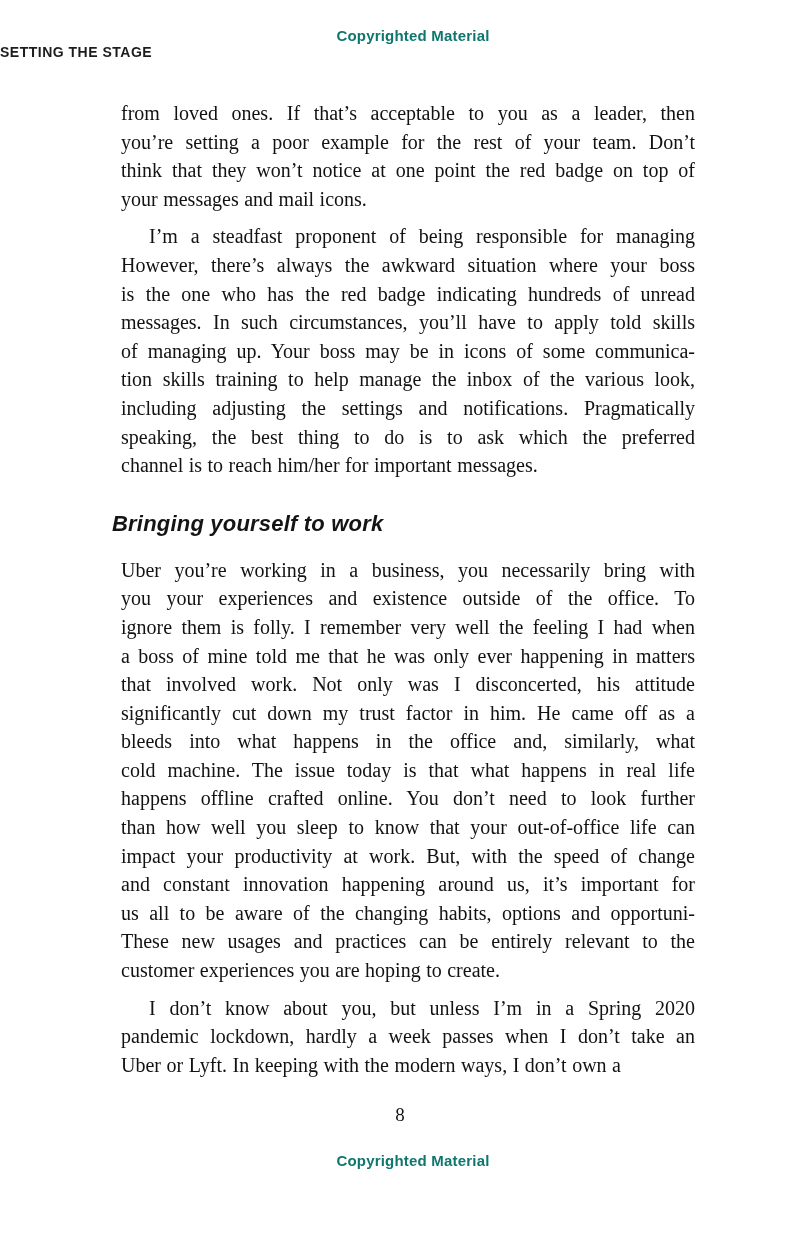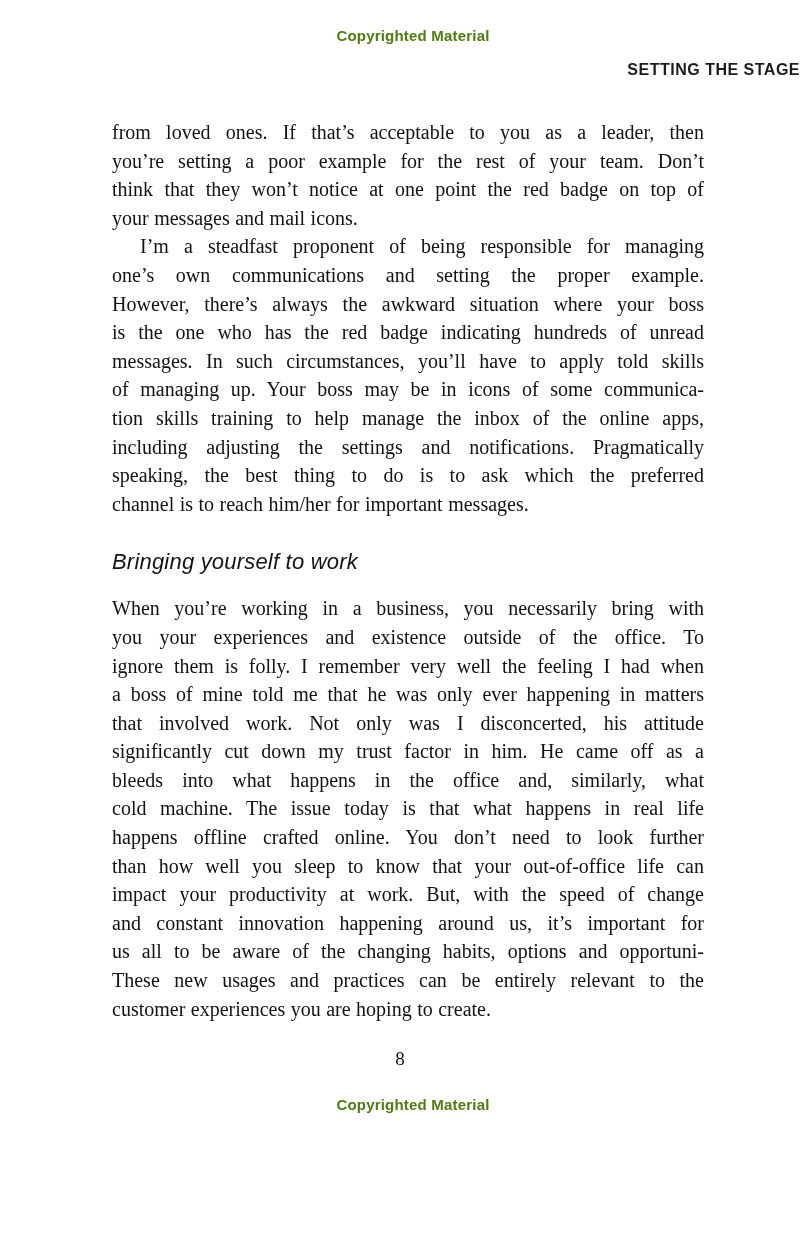--- a/index.html
+++ b/index.html
@@ -16,63 +16,62 @@
     height: 1252px;
     background: #ffffff;
     font-family: "Liberation Serif", serif;
     color: #121212;
   }
   .copyright-notice {
     text-align: center;
     font-family: "Liberation Sans", sans-serif;
     font-weight: 700;
     font-size: 15px;
-    color: #4d7c0f;
+    color: #0f766e;
     letter-spacing: 0.2px;
     margin-left: 26px;
   }
   .copyright-top {
     padding-top: 27px;
   }
   .running-header {
-    margin-top: 17px;
-    text-align: right;
+    text-align: left;
     font-family: "Liberation Sans", sans-serif;
     font-weight: 700;
-    font-size: 16px;
+    font-size: 14px;
     letter-spacing: 0.5px;
     color: #1c1c1c;
   }
   .page-body {
     margin: 39px 0 0 112px;
     width: 592px;
   }
   .paragraph {
-    margin: 0;
+    margin: 9px;
   }
   .line {
     font-size: 20px;
     line-height: 28.6px;
     text-align: justify;
     text-align-last: justify;
     white-space: normal;
     word-spacing: 0.5px;
   }
   .line.last {
     text-align-last: left;
   }
   .line.indent {
     padding-left: 28px;
   }
   .section-heading {
     margin: 31px 0 19px 0;
     font-family: "Liberation Sans", sans-serif;
     font-style: italic;
     font-size: 22px;
-    font-weight: 400;
+    font-weight: 700;
     color: #141414;
     letter-spacing: 0.2px;
   }
   .page-number {
     margin-top: 25px;
     text-align: center;
     font-size: 19px;
     color: #141414;
   }
   .copyright-bottom {
@@ -90,47 +89,51 @@
 
   <div class="page-body">
       <div class="paragraph">
         <div class="line">from loved ones. If that’s acceptable to you as a leader, then</div>
         <div class="line">you’re setting a poor example for the rest of your team. Don’t</div>
         <div class="line">think that they won’t notice at one point the red badge on top of</div>
         <div class="line last">your messages and mail icons.</div>
       </div>
       <div class="paragraph">
         <div class="line indent">I’m a steadfast proponent of being responsible for managing</div>
-        <div class="line">one’s own communications and setting the proper example.</div>
         <div class="line">However, there’s always the awkward situation where your boss</div>
         <div class="line">is the one who has the red badge indicating hundreds of unread</div>
         <div class="line">messages. In such circumstances, you’ll have to apply told skills</div>
         <div class="line">of managing up. Your boss may be in icons of some communica-</div>
-        <div class="line">tion skills training to help manage the inbox of the online apps,</div>
+        <div class="line">tion skills training to help manage the inbox of the various look,</div>
         <div class="line">including adjusting the settings and notifications. Pragmatically</div>
         <div class="line">speaking, the best thing to do is to ask which the preferred</div>
         <div class="line last">channel is to reach him/her for important messages.</div>
       </div>
       <div class="section-heading">Bringing yourself to work</div>
       <div class="paragraph">
-        <div class="line">When you’re working in a business, you necessarily bring with</div>
+        <div class="line">Uber you’re working in a business, you necessarily bring with</div>
         <div class="line">you your experiences and existence outside of the office. To</div>
         <div class="line">ignore them is folly. I remember very well the feeling I had when</div>
         <div class="line">a boss of mine told me that he was only ever happening in matters</div>
         <div class="line">that involved work. Not only was I disconcerted, his attitude</div>
         <div class="line">significantly cut down my trust factor in him. He came off as a</div>
         <div class="line">bleeds into what happens in the office and, similarly, what</div>
         <div class="line">cold machine. The issue today is that what happens in real life</div>
         <div class="line">happens offline crafted online. You don’t need to look further</div>
         <div class="line">than how well you sleep to know that your out-of-office life can</div>
         <div class="line">impact your productivity at work. But, with the speed of change</div>
         <div class="line">and constant innovation happening around us, it’s important for</div>
         <div class="line">us all to be aware of the changing habits, options and opportuni-</div>
         <div class="line">These new usages and practices can be entirely relevant to the</div>
         <div class="line last">customer experiences you are hoping to create.</div>
       </div>
+      <div class="paragraph">
+        <div class="line indent">I don’t know about you, but unless I’m in a Spring 2020</div>
+        <div class="line">pandemic lockdown, hardly a week passes when I don’t take an</div>
+        <div class="line last">Uber or Lyft. In keeping with the modern ways, I don’t own a</div>
+      </div>
     </div>
 
   <div class="page-number">8</div>
 
   <div class="copyright-notice copyright-bottom">Copyrighted Material</div>
 
 </div>
 
 </body></html>

